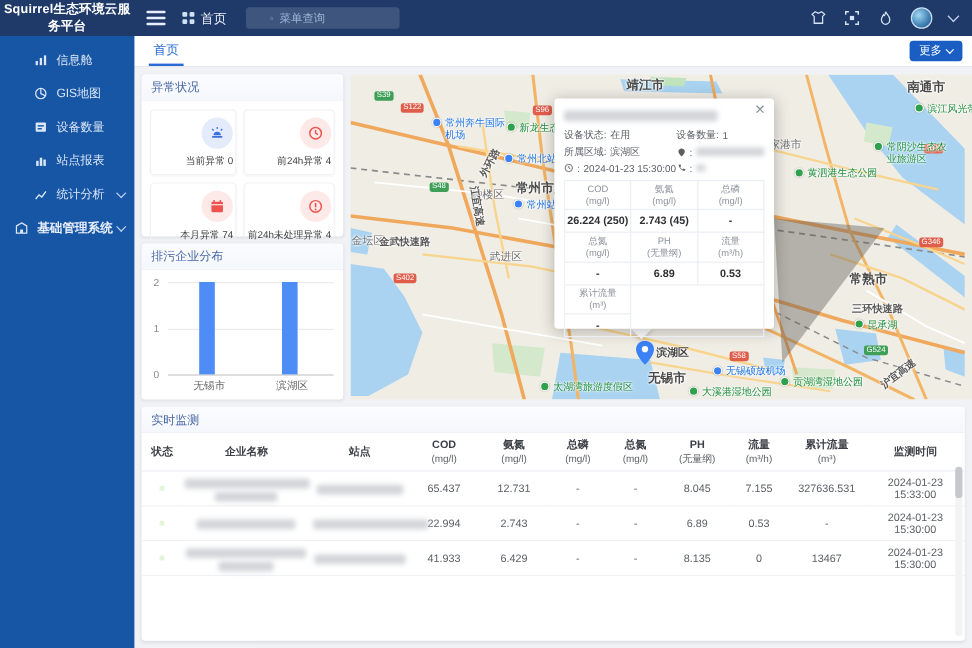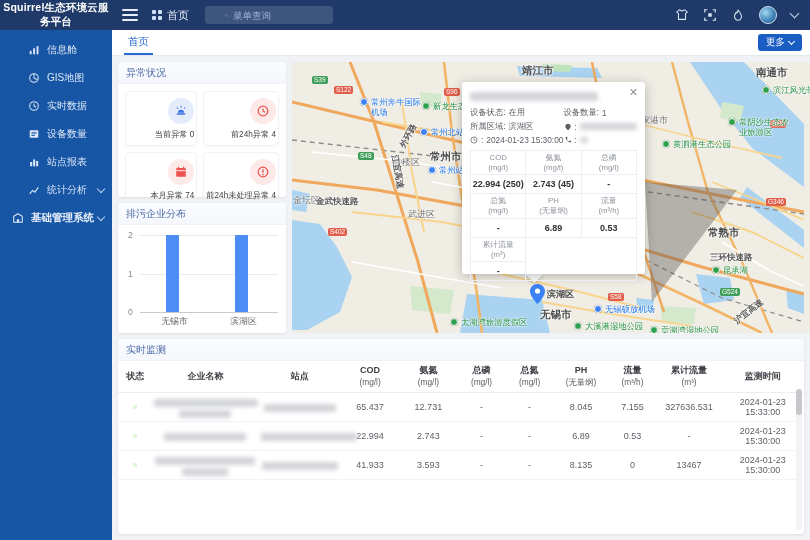--- a/index.html
+++ b/index.html
@@ -152,27 +152,20 @@
   </div>
   <div class="snav sub">
     <svg viewBox="0 0 14 14">
         <circle cx="7" cy="7" r="5" fill="none" stroke="#dbe6f7" stroke-width="1.2"></circle>
         <path d="M7 2 V7 L11 9" fill="none" stroke="#dbe6f7" stroke-width="1.2"></path>
       </svg>
     <span class="lab">GIS地图</span>
   </div>
   <div class="snav sub">
     <svg viewBox="0 0 14 14">
-        <circle cx="7" cy="7" r="5" fill="none" stroke="#dbe6f7" stroke-width="1.2"></circle>
-        <path d="M7 4.2 V7 L9.3 8.4" fill="none" stroke="#dbe6f7" stroke-width="1.2"></path>
-      </svg>
-    <span class="lab">实时数据</span>
-  </div>
-  <div class="snav sub">
-    <svg viewBox="0 0 14 14">
         <rect x="2" y="2.5" width="10" height="9" rx="1" fill="#dbe6f7"></rect>
         <rect x="4" y="5" width="6" height="1.4" fill="#1656a4"></rect>
         <rect x="4" y="7.8" width="4" height="1.4" fill="#1656a4"></rect>
       </svg>
     <span class="lab">设备数量</span>
   </div>
   <div class="snav sub">
     <svg viewBox="0 0 14 14">
         <rect x="2.5" y="7" width="2.4" height="5" fill="#dbe6f7"></rect>
         <rect x="6" y="4" width="2.4" height="8" fill="#dbe6f7"></rect>
@@ -361,21 +354,21 @@
       <span class="two">滨江风光带</span>
     </div>
   <div class="mlabel poi green" style="left:420px;top:204px">
       <span class="dot"></span>
       <span>昆承湖</span>
     </div>
   <div class="mlabel poi green" style="left:282px;top:260px">
       <span class="dot"></span>
       <span>大溪港湿地公园</span>
     </div>
-  <div class="mlabel poi green" style="left:358px;top:264px">
+  <div class="mlabel poi green" style="left:358px;top:252px">
       <span class="dot"></span>
       <span>贡湖湾湿地公园</span>
     </div>
   <div class="mlabel poi green" style="left:158px;top:256px">
       <span class="dot"></span>
       <span>太湖湾旅游度假区</span>
     </div>
   <div class="mlabel poi blue" style="left:68px;top:36px">
       <span class="dot"></span>
       <span class="two">常州奔牛国际机场</span>
@@ -444,21 +437,21 @@
         </span>
     </div>
     <table class="ptable">
       <tbody>
           <tr>
         <td class="hd"><span>COD</span><br><span>(mg/l)</span></td>
         <td class="hd"><span>氨氮</span><br><span>(mg/l)</span></td>
         <td class="hd"><span>总磷</span><br><span>(mg/l)</span></td>
       </tr>
       <tr>
-        <td class="vl">22.994 (250)</td>
+        <td class="vl">26.224 (250)</td>
         <td class="vl">2.743 (45)</td>
         <td class="vl">-</td>
       </tr>
       <tr>
         <td class="hd"><span>总氮</span><br><span>(mg/l)</span></td>
         <td class="hd"><span>PH</span><br><span>(无量纲)</span></td>
         <td class="hd"><span>流量</span><br><span>(m³/h)</span></td>
       </tr>
       <tr>
         <td class="vl">-</td>
@@ -533,21 +526,21 @@
         <td>6.89</td>
         <td>0.53</td>
         <td>-</td>
         <td>2024-01-23 15:30:00</td>
       </tr>
       <tr>
         <td><span class="sdot"></span></td>
         <td><span class="blur" style="width:100px;height:8px"></span><br><span class="blur" style="width:46px;height:8px;margin-top:2px"></span></td>
         <td><span class="blur" style="width:76px;height:8px"></span></td>
         <td>41.933</td>
-        <td>3.593</td>
+        <td>6.429</td>
         <td>-</td>
         <td>-</td>
         <td>8.135</td>
         <td>0</td>
         <td>13467</td>
         <td>2024-01-23 15:30:00</td>
       </tr>
     </tbody>
   </table>
   <div class="vscroll">

